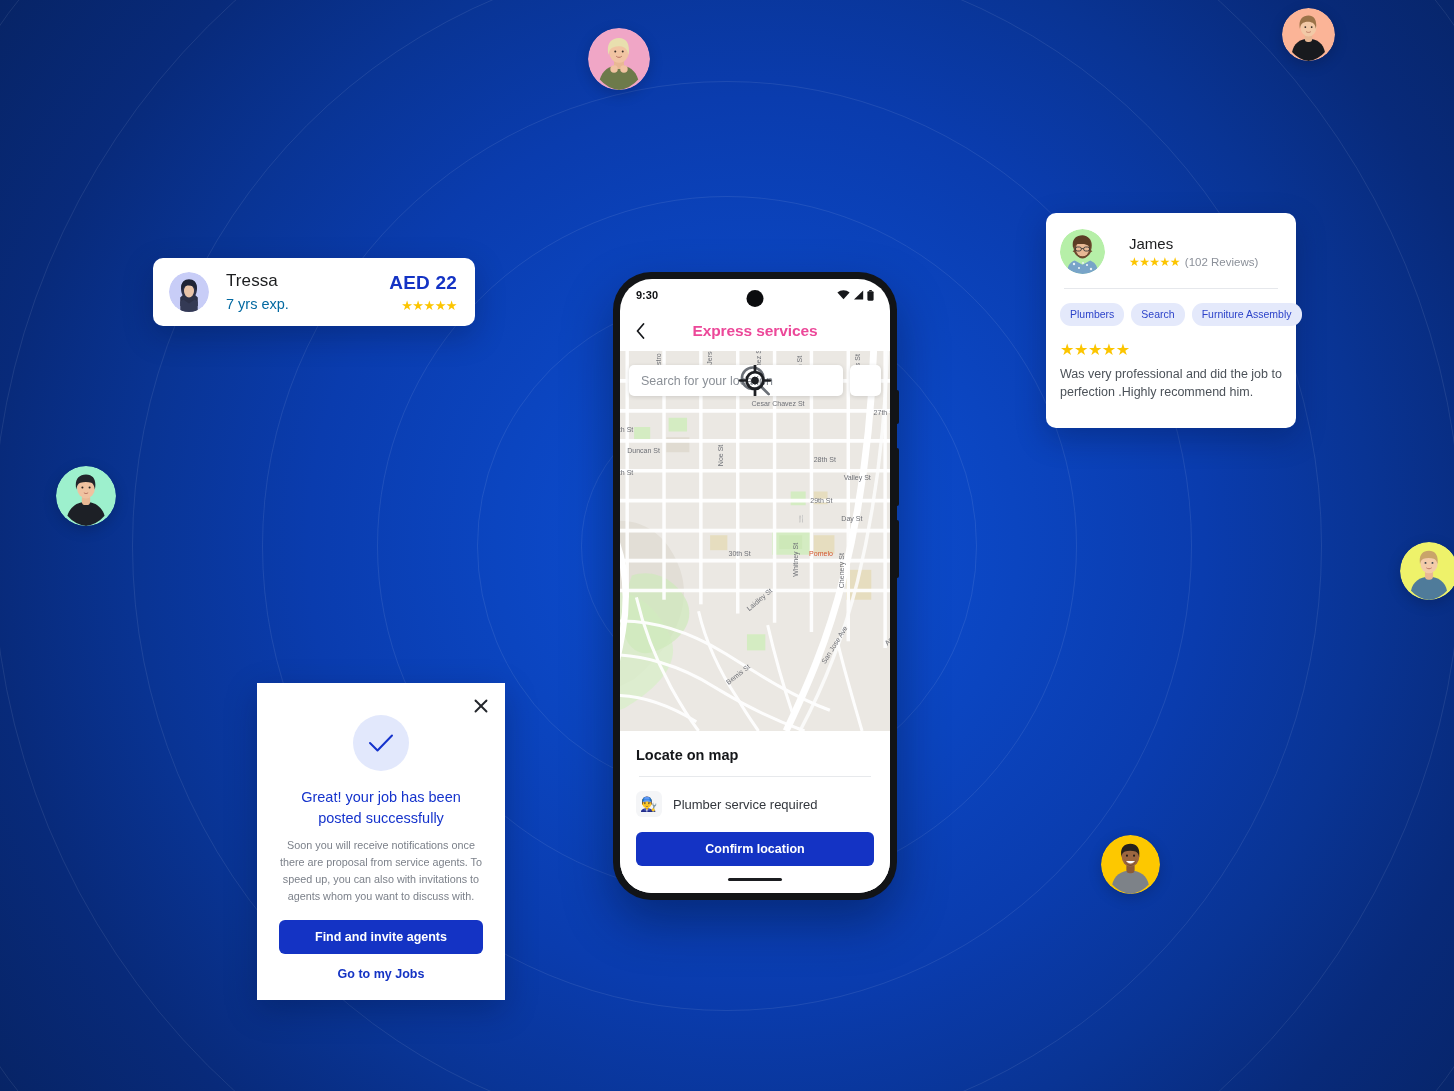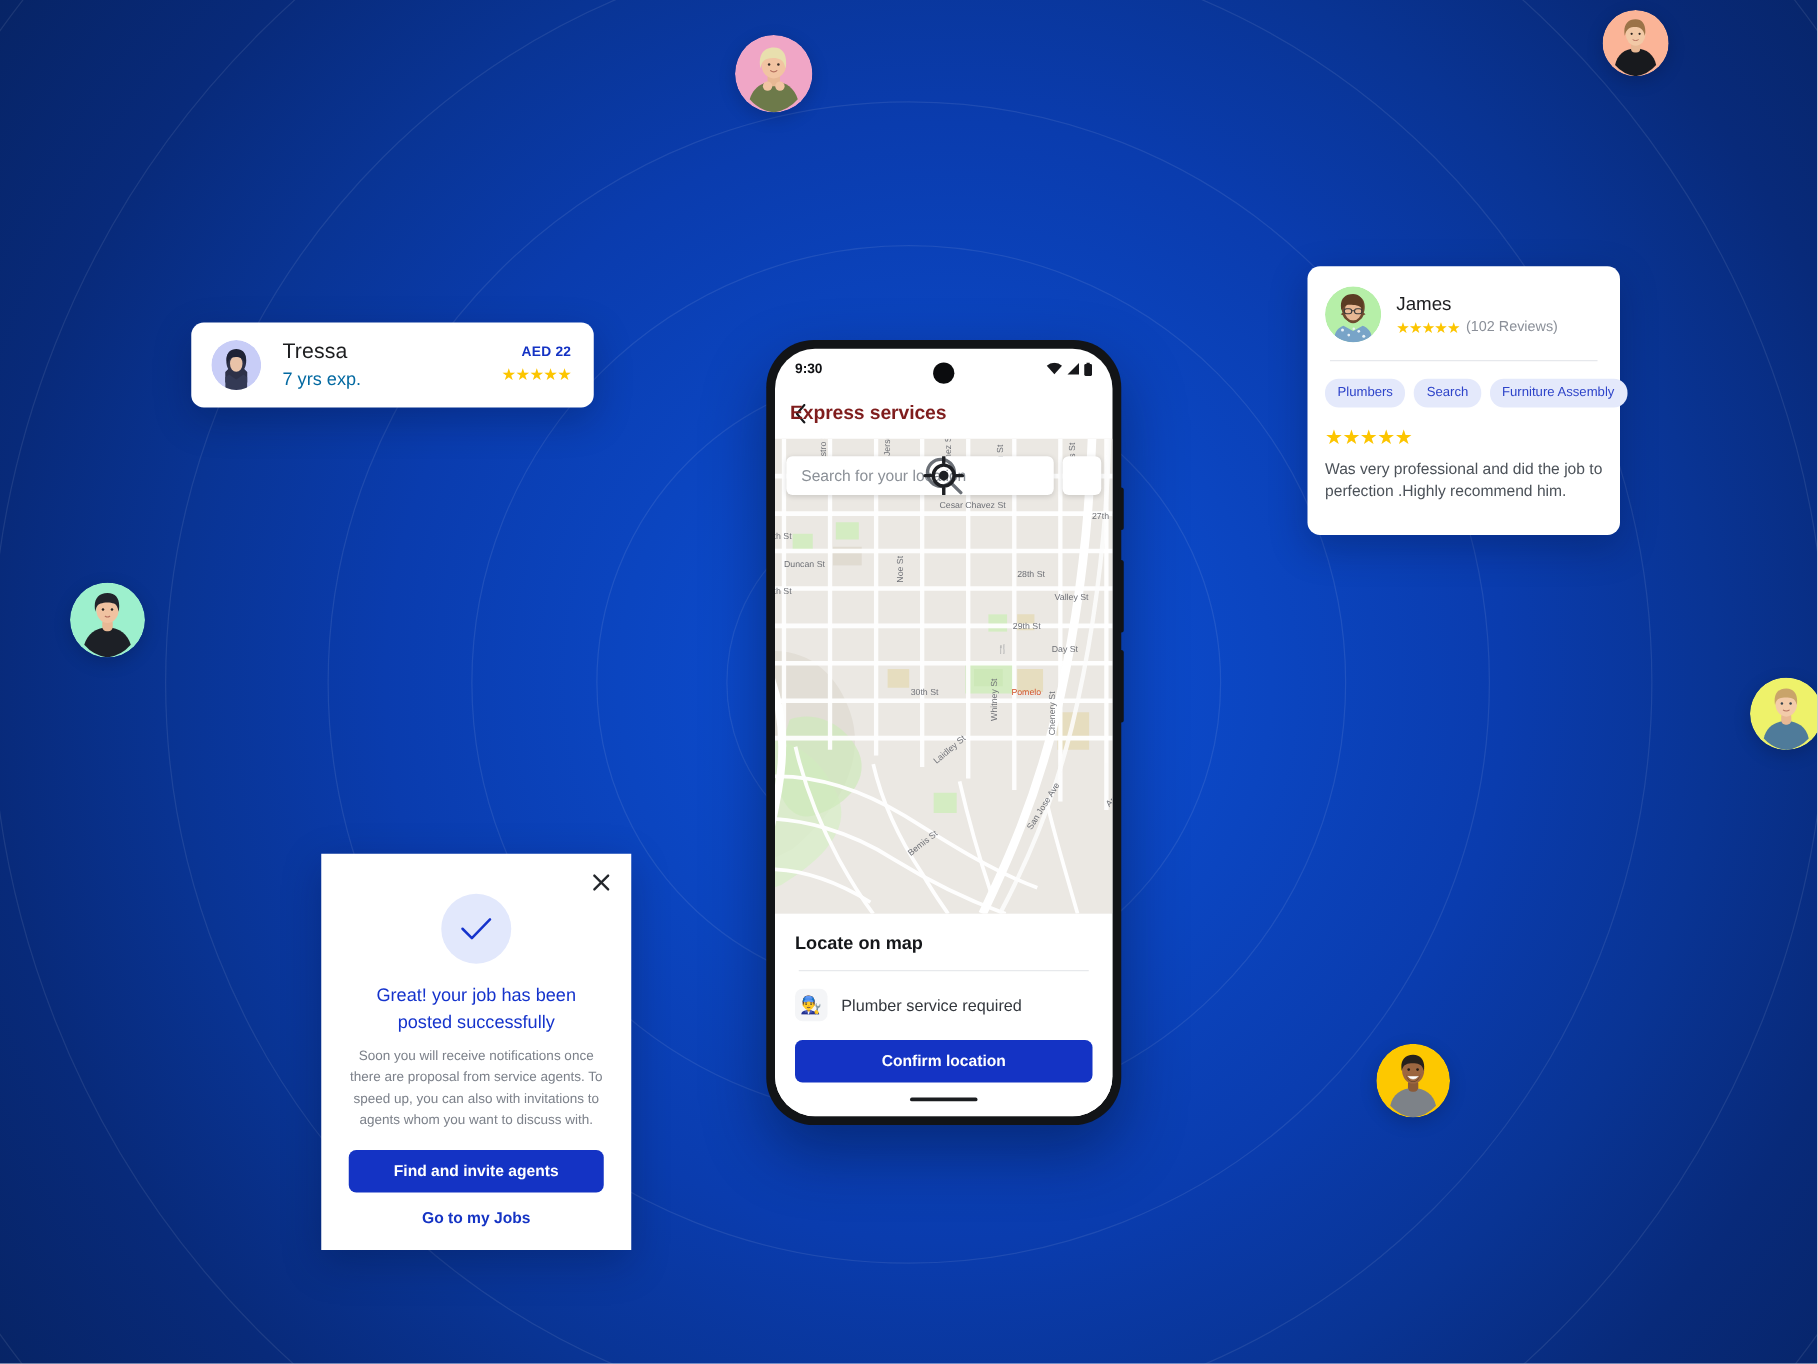--- a/index.html
+++ b/index.html
@@ -47,29 +47,29 @@
     left:153px; top:258px; width:322px; height:68px;
     border-radius:10px;
     display:flex; align-items:center;
     padding:0 18px 0 16px;
   }
   #tressa-card .av { width:40px; height:40px; border-radius:50%; overflow:hidden; flex:0 0 auto; }
   #tressa-card .info { margin-left:17px; flex:1 1 auto; }
   #tressa-card .nm { font-size:17px; color:#1c1d1f; line-height:1.35; letter-spacing:.1px; }
   #tressa-card .exp { font-size:14.5px; color:#0369a1; line-height:1.4; margin-top:1px; }
   #tressa-card .right { text-align:right; }
-  #tressa-card .price { font-size:11px; font-weight:bold; color:#1433c4; letter-spacing:.2px;text-align:right; }
+  #tressa-card .price { font-size:19px; font-weight:bold; color:#1433c4; letter-spacing:.2px;text-align:right; }
   #tressa-card .stars { font-size:13px; color:#fcc500; letter-spacing:-0.5px; margin-top:4px; }
 
   
   #james-card {
     left:1046px; top:213px; width:250px; height:215px;
     border-radius:10px; padding:16px 14px 14px 14px;
   }
-  #james-card .hdr { display:flex; align-items:center; }
+  #james-card .hdr { display:flex; align-items:center;gap:12px; }
   #james-card .av { width:45px; height:45px; border-radius:50%; overflow:hidden; flex:0 0 auto; }
   #james-card .hdr-txt { margin-left:12px; }
   #james-card .nm { font-size:15px; color:#1c1d1f; line-height:1.3; }
   #james-card .sub { display:flex; align-items:center; margin-top:1px; }
   #james-card .sub .stars { font-size:12px; color:#fcc500; letter-spacing:-0.6px; }
   #james-card .sub .rev { font-size:11.5px; color:#8b9099; margin-left:5px; }
   #james-card .divider { height:1px; background:#e6e8ec; margin:14px 4px 0 4px; }
   #james-card .chips { display:flex; gap:7px; margin-top:14px; flex-wrap:nowrap; }
   #james-card .chip {
     background:#e4e9fb; color:#2d43c9;
@@ -145,22 +145,22 @@
     display:flex; align-items:center; justify-content:space-between;
     padding:0 16px; font-size:11px; color:#101114; font-weight:bold;
   }
   #statusbar .sb-right { display:flex; align-items:center; gap:3px; }
   #appbar {
     height:40px; flex:0 0 auto;
     display:flex; align-items:center; position:relative;
   }
   #appbar .back { width:40px; display:flex; align-items:center; justify-content:center; cursor:pointer; }
   #appbar .ttl {
-    position:absolute; left:12px; right:0; 
-    font-size:15.5px; color:#7f1d1d; font-weight:bold; letter-spacing:-0.1px;
+    position:absolute; left:0; right:0; text-align:center;
+    font-size:15.5px; color:#ec4899; font-weight:bold; letter-spacing:-0.1px;
   }
   #map {
     position:relative; flex:1 1 auto; overflow:hidden;
     background:#e9e6e1;
   }
   #map svg { position:absolute; inset:0; width:100%; height:100%; display:block; }
   #search-row {
     position:absolute; left:9px; right:9px; top:14px;
     display:flex; align-items:center; gap:7px; z-index:5;
   }

